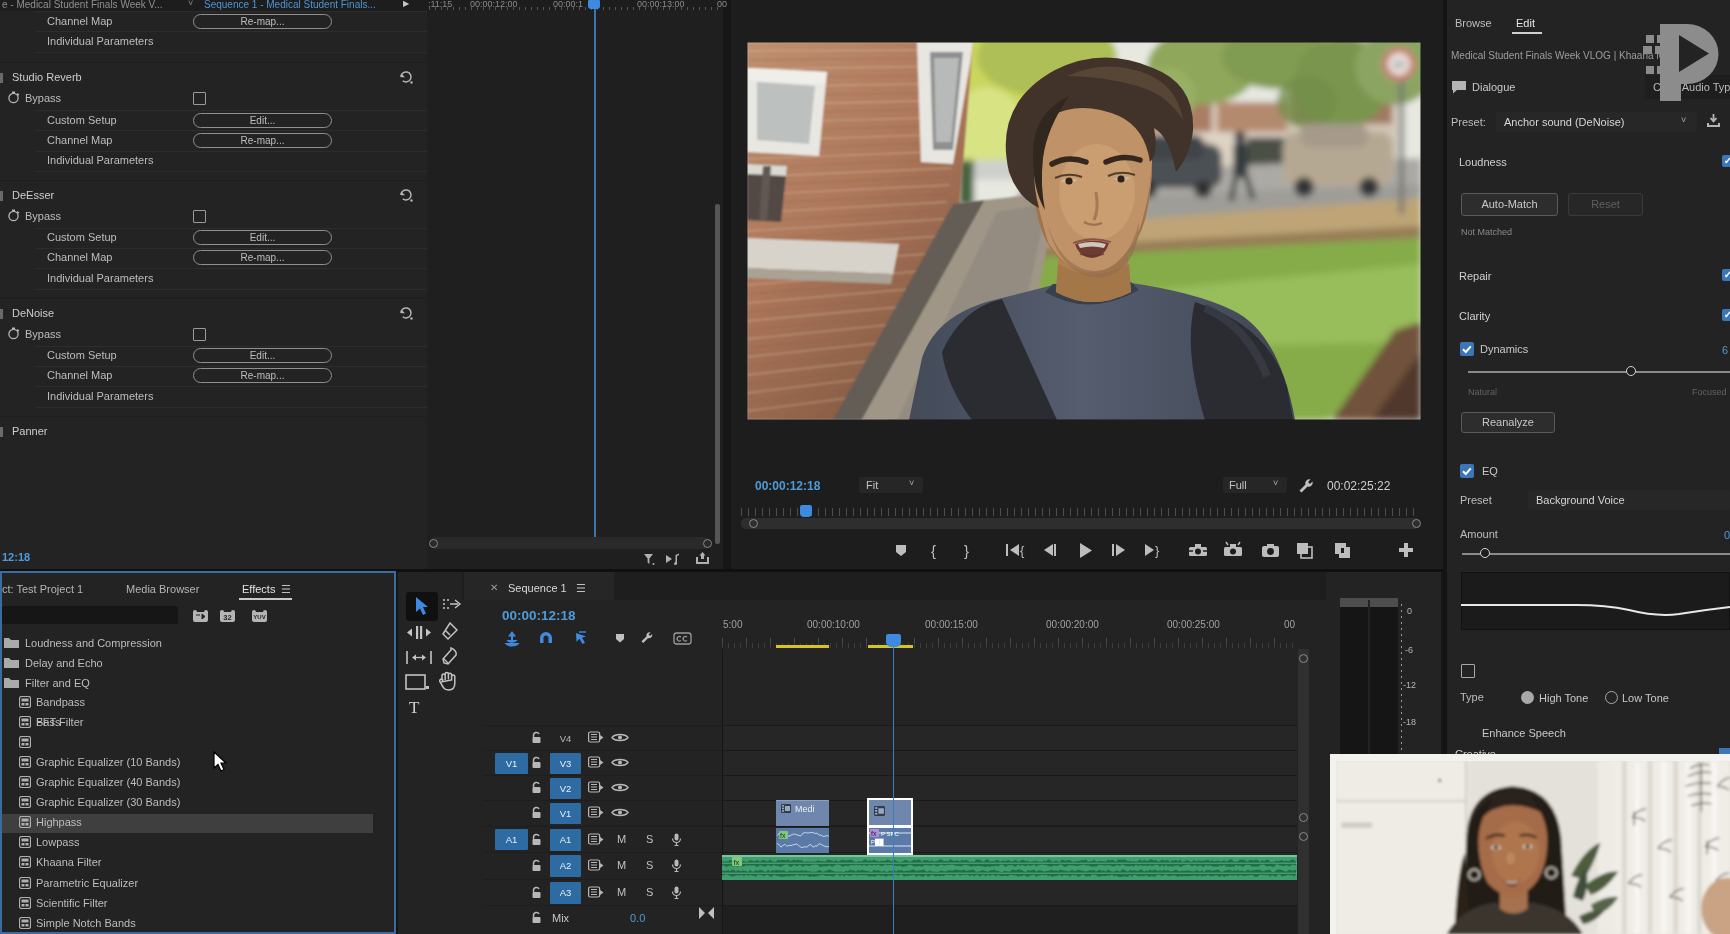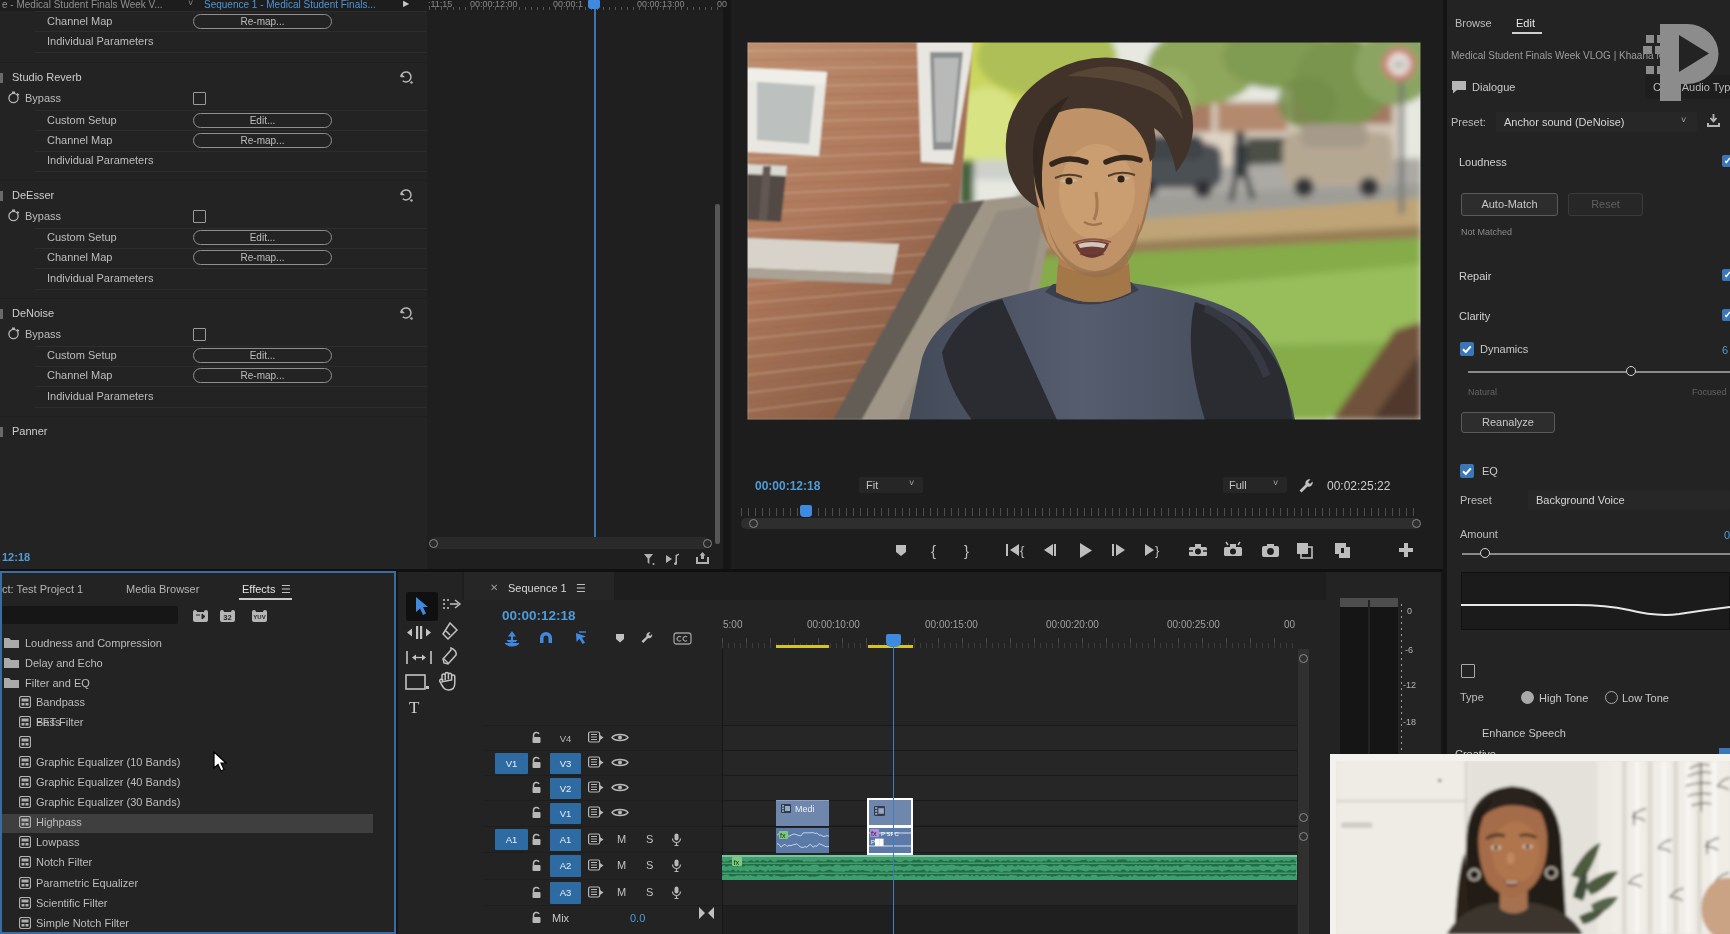--- a/index.html
+++ b/index.html
@@ -460,42 +460,42 @@
       <rect x="2.5" y="7" width="3" height="2.5" fill="#b0b0b0"></rect>
       <rect x="6.5" y="7" width="3" height="2.5" fill="#b0b0b0"></rect>
     </svg>
   <div class="abs" style="left:36px;top:836px;color:#bdbdbd;">Lowpass</div>
   <svg class="abs" style="left:19px;top:856px;" width="12" height="12" viewBox="0 0 12 12">
       <rect x="0.5" y="0.5" width="11" height="11" rx="2" fill="none" stroke="#b0b0b0" stroke-width="1.2"></rect>
       <rect x="2.5" y="2.5" width="7" height="3" fill="#b0b0b0"></rect>
       <rect x="2.5" y="7" width="3" height="2.5" fill="#b0b0b0"></rect>
       <rect x="6.5" y="7" width="3" height="2.5" fill="#b0b0b0"></rect>
     </svg>
-  <div class="abs" style="left:36px;top:856px;color:#bdbdbd;">Notch Filter</div>
+  <div class="abs" style="left:36px;top:856px;color:#bdbdbd;">Khaana Filter</div>
   <svg class="abs" style="left:19px;top:877px;" width="12" height="12" viewBox="0 0 12 12">
       <rect x="0.5" y="0.5" width="11" height="11" rx="2" fill="none" stroke="#b0b0b0" stroke-width="1.2"></rect>
       <rect x="2.5" y="2.5" width="7" height="3" fill="#b0b0b0"></rect>
       <rect x="2.5" y="7" width="3" height="2.5" fill="#b0b0b0"></rect>
       <rect x="6.5" y="7" width="3" height="2.5" fill="#b0b0b0"></rect>
     </svg>
   <div class="abs" style="left:36px;top:877px;color:#bdbdbd;">Parametric Equalizer</div>
   <svg class="abs" style="left:19px;top:897px;" width="12" height="12" viewBox="0 0 12 12">
       <rect x="0.5" y="0.5" width="11" height="11" rx="2" fill="none" stroke="#b0b0b0" stroke-width="1.2"></rect>
       <rect x="2.5" y="2.5" width="7" height="3" fill="#b0b0b0"></rect>
       <rect x="2.5" y="7" width="3" height="2.5" fill="#b0b0b0"></rect>
       <rect x="6.5" y="7" width="3" height="2.5" fill="#b0b0b0"></rect>
     </svg>
   <div class="abs" style="left:36px;top:897px;color:#bdbdbd;">Scientific Filter</div>
   <svg class="abs" style="left:19px;top:917px;" width="12" height="12" viewBox="0 0 12 12">
       <rect x="0.5" y="0.5" width="11" height="11" rx="2" fill="none" stroke="#b0b0b0" stroke-width="1.2"></rect>
       <rect x="2.5" y="2.5" width="7" height="3" fill="#b0b0b0"></rect>
       <rect x="2.5" y="7" width="3" height="2.5" fill="#b0b0b0"></rect>
       <rect x="6.5" y="7" width="3" height="2.5" fill="#b0b0b0"></rect>
     </svg>
-  <div class="abs" style="left:36px;top:917px;color:#bdbdbd;">Simple Notch Filter</div>
+  <div class="abs" style="left:36px;top:917px;color:#bdbdbd;">Simple Notch Bands</div>
 
   <svg class="abs" style="left:212px;top:751px;z-index:60;" width="16" height="22" viewBox="0 0 16 22">
       <path d="M2 1 L2 17 L6 13.5 L9 20 L12 18.5 L9 12 L14 12 Z" fill="#fff" stroke="#000" stroke-width="1.2"></path>
     </svg>
 
   <div class="abs" id="tools" style="left:398px;top:572px;width:64px;height:362px;background:#232323;"></div>
   <div class="abs" style="left:406px;top:592px;width:32px;height:29px;background:#101010;border-radius:3px;"></div>
   <svg class="abs" style="left:414px;top:596px;" width="16" height="21" viewBox="0 0 16 21">
       <path d="M2 1 L2 16 L6 12.5 L9 19 L12 17.5 L9 11 L14 11 Z" fill="#3e8ae0"></path>
     </svg>

